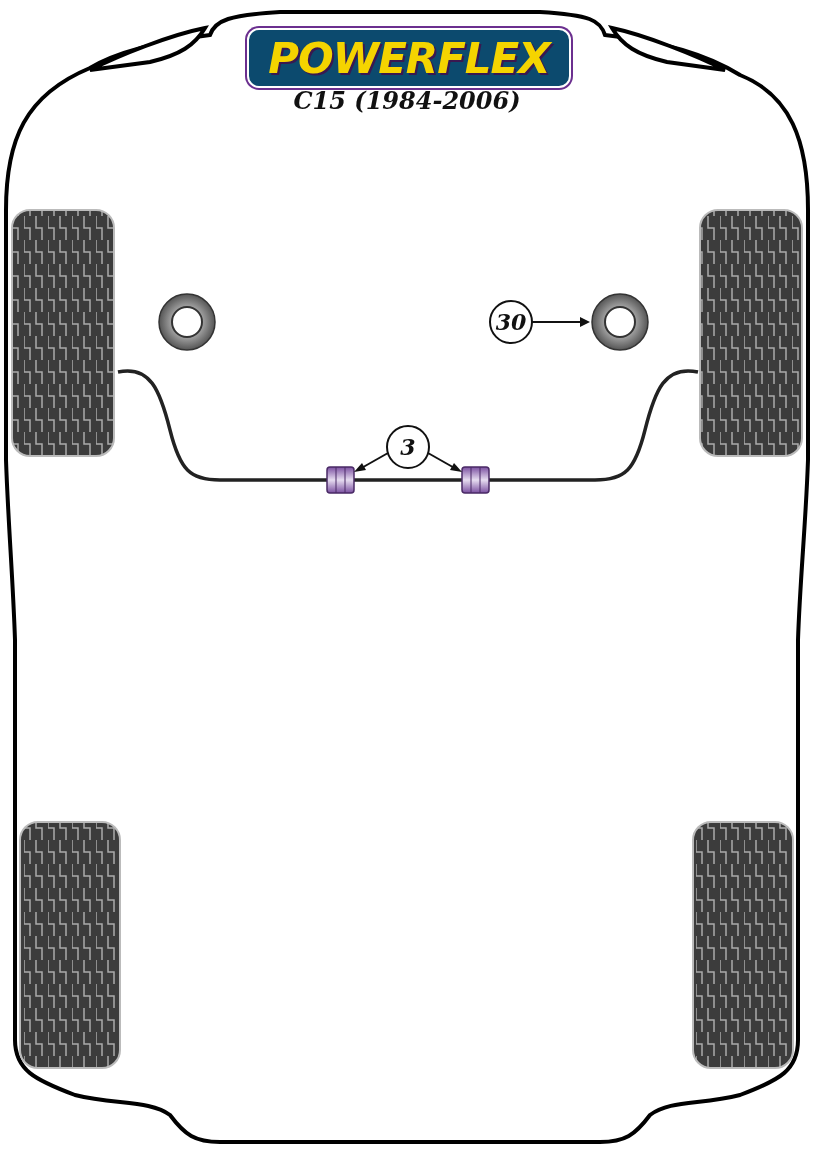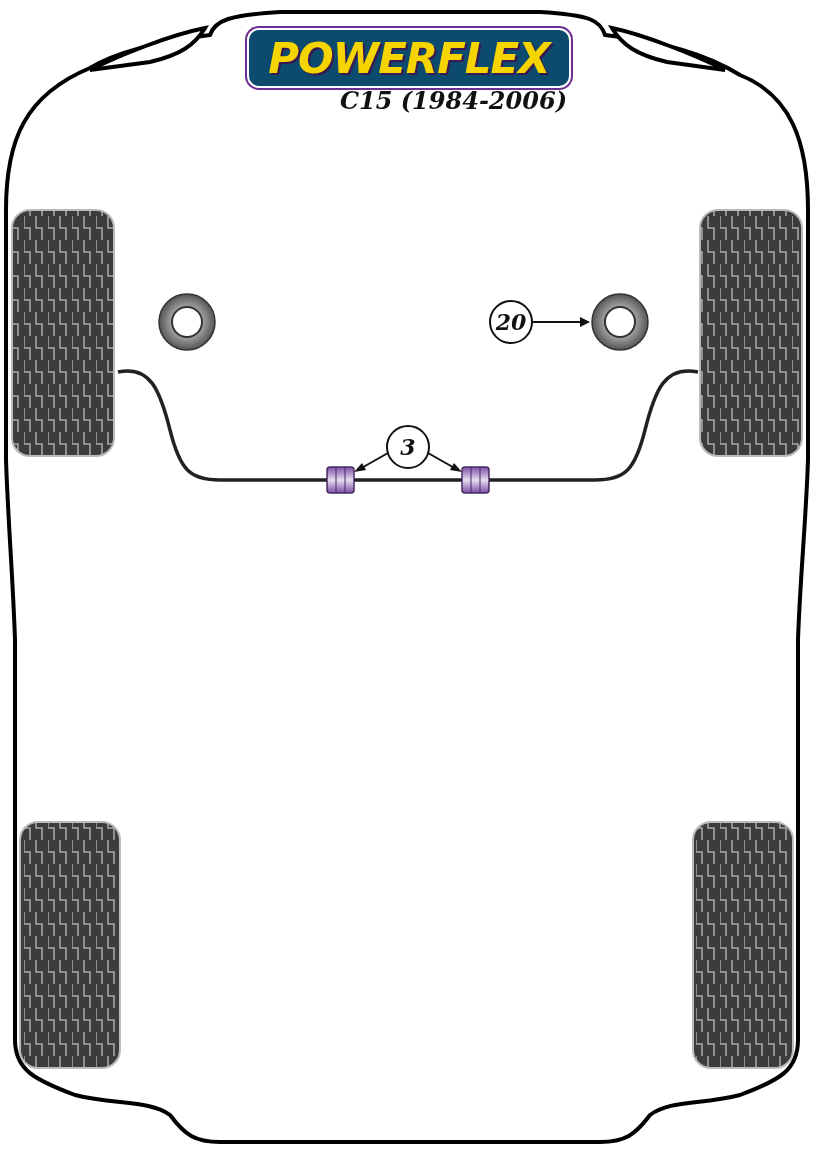--- a/index.html
+++ b/index.html
@@ -1,20 +1,20 @@
 <!DOCTYPE html>
 <html><head>
 <meta charset="utf-8">
 <style>
   html,body{margin:0;padding:0;background:#fff;}
   body{width:815px;height:1152px;position:relative;overflow:hidden;font-family:"DejaVu Serif",serif;}
   svg.main{position:absolute;left:0;top:0;}
   .logo{position:absolute;left:247px;top:28px;width:320px;height:56px;border-radius:12px;background:#0c4a6e;border:2px solid #fff;box-shadow:0 0 0 2px #6b2f8f;display:flex;align-items:center;justify-content:center;}
   .logo-text{font-family:"DejaVu Sans",sans-serif;font-weight:bold;font-style:italic;font-size:42px;color:#f5d400;letter-spacing:-1px;text-shadow:2px 2px 0 #3a1850;}
-  .subtitle{position:absolute;left:247px;top:86px;width:320px;text-align:right;font-family:"DejaVu Serif",serif;font-weight:bold;font-style:italic;font-size:24px;color:#111;}
+  .subtitle{position:absolute;left:247px;top:86px;width:320px;text-align:center;font-family:"DejaVu Serif",serif;font-weight:bold;font-style:italic;font-size:24px;color:#111;}
   .callout{position:absolute;border:2px solid #111;border-radius:50%;background:#fff;display:flex;align-items:center;justify-content:center;font-family:"DejaVu Serif",serif;font-weight:bold;font-style:italic;font-size:22px;color:#111;}
 </style>
 </head>
 <body>
 
 <svg class="main" width="815" height="1152" viewBox="0 0 815 1152">
   <defs>
     <pattern id="tread" width="24" height="24" patternUnits="userSpaceOnUse">
       <rect width="24" height="24" fill="#3c3c3c"></rect>
       <path d="M0 0 V12 H6 V24 M12 0 V12 H18 V24 M0 12 H6 M12 12 H18" stroke="#aaa" stroke-width="1.5" fill="none"></path>
@@ -61,14 +61,14 @@
   <line x1="428" y1="453" x2="458" y2="470" stroke="#111" stroke-width="2"></line>
     <polygon points="462,472 450,470 454,463" fill="#111"></polygon>
   <line x1="530" y1="322" x2="582" y2="322" stroke="#111" stroke-width="2"></line>
     <polygon points="590,322 580,317 580,327" fill="#111"></polygon>
 </svg>
 
 <div class="logo">
     <span class="logo-text">POWERFLEX</span>
   </div>
 <div class="subtitle">C15 (1984-2006)</div>
-<div class="callout" style="left:489px;top:300px;width:40px;height:40px;">20</div>
+<div class="callout" style="left:489px;top:300px;width:40px;height:40px;">30</div>
 <div class="callout" style="left:386px;top:425px;width:40px;height:40px;">3</div>
 
 </body></html>

